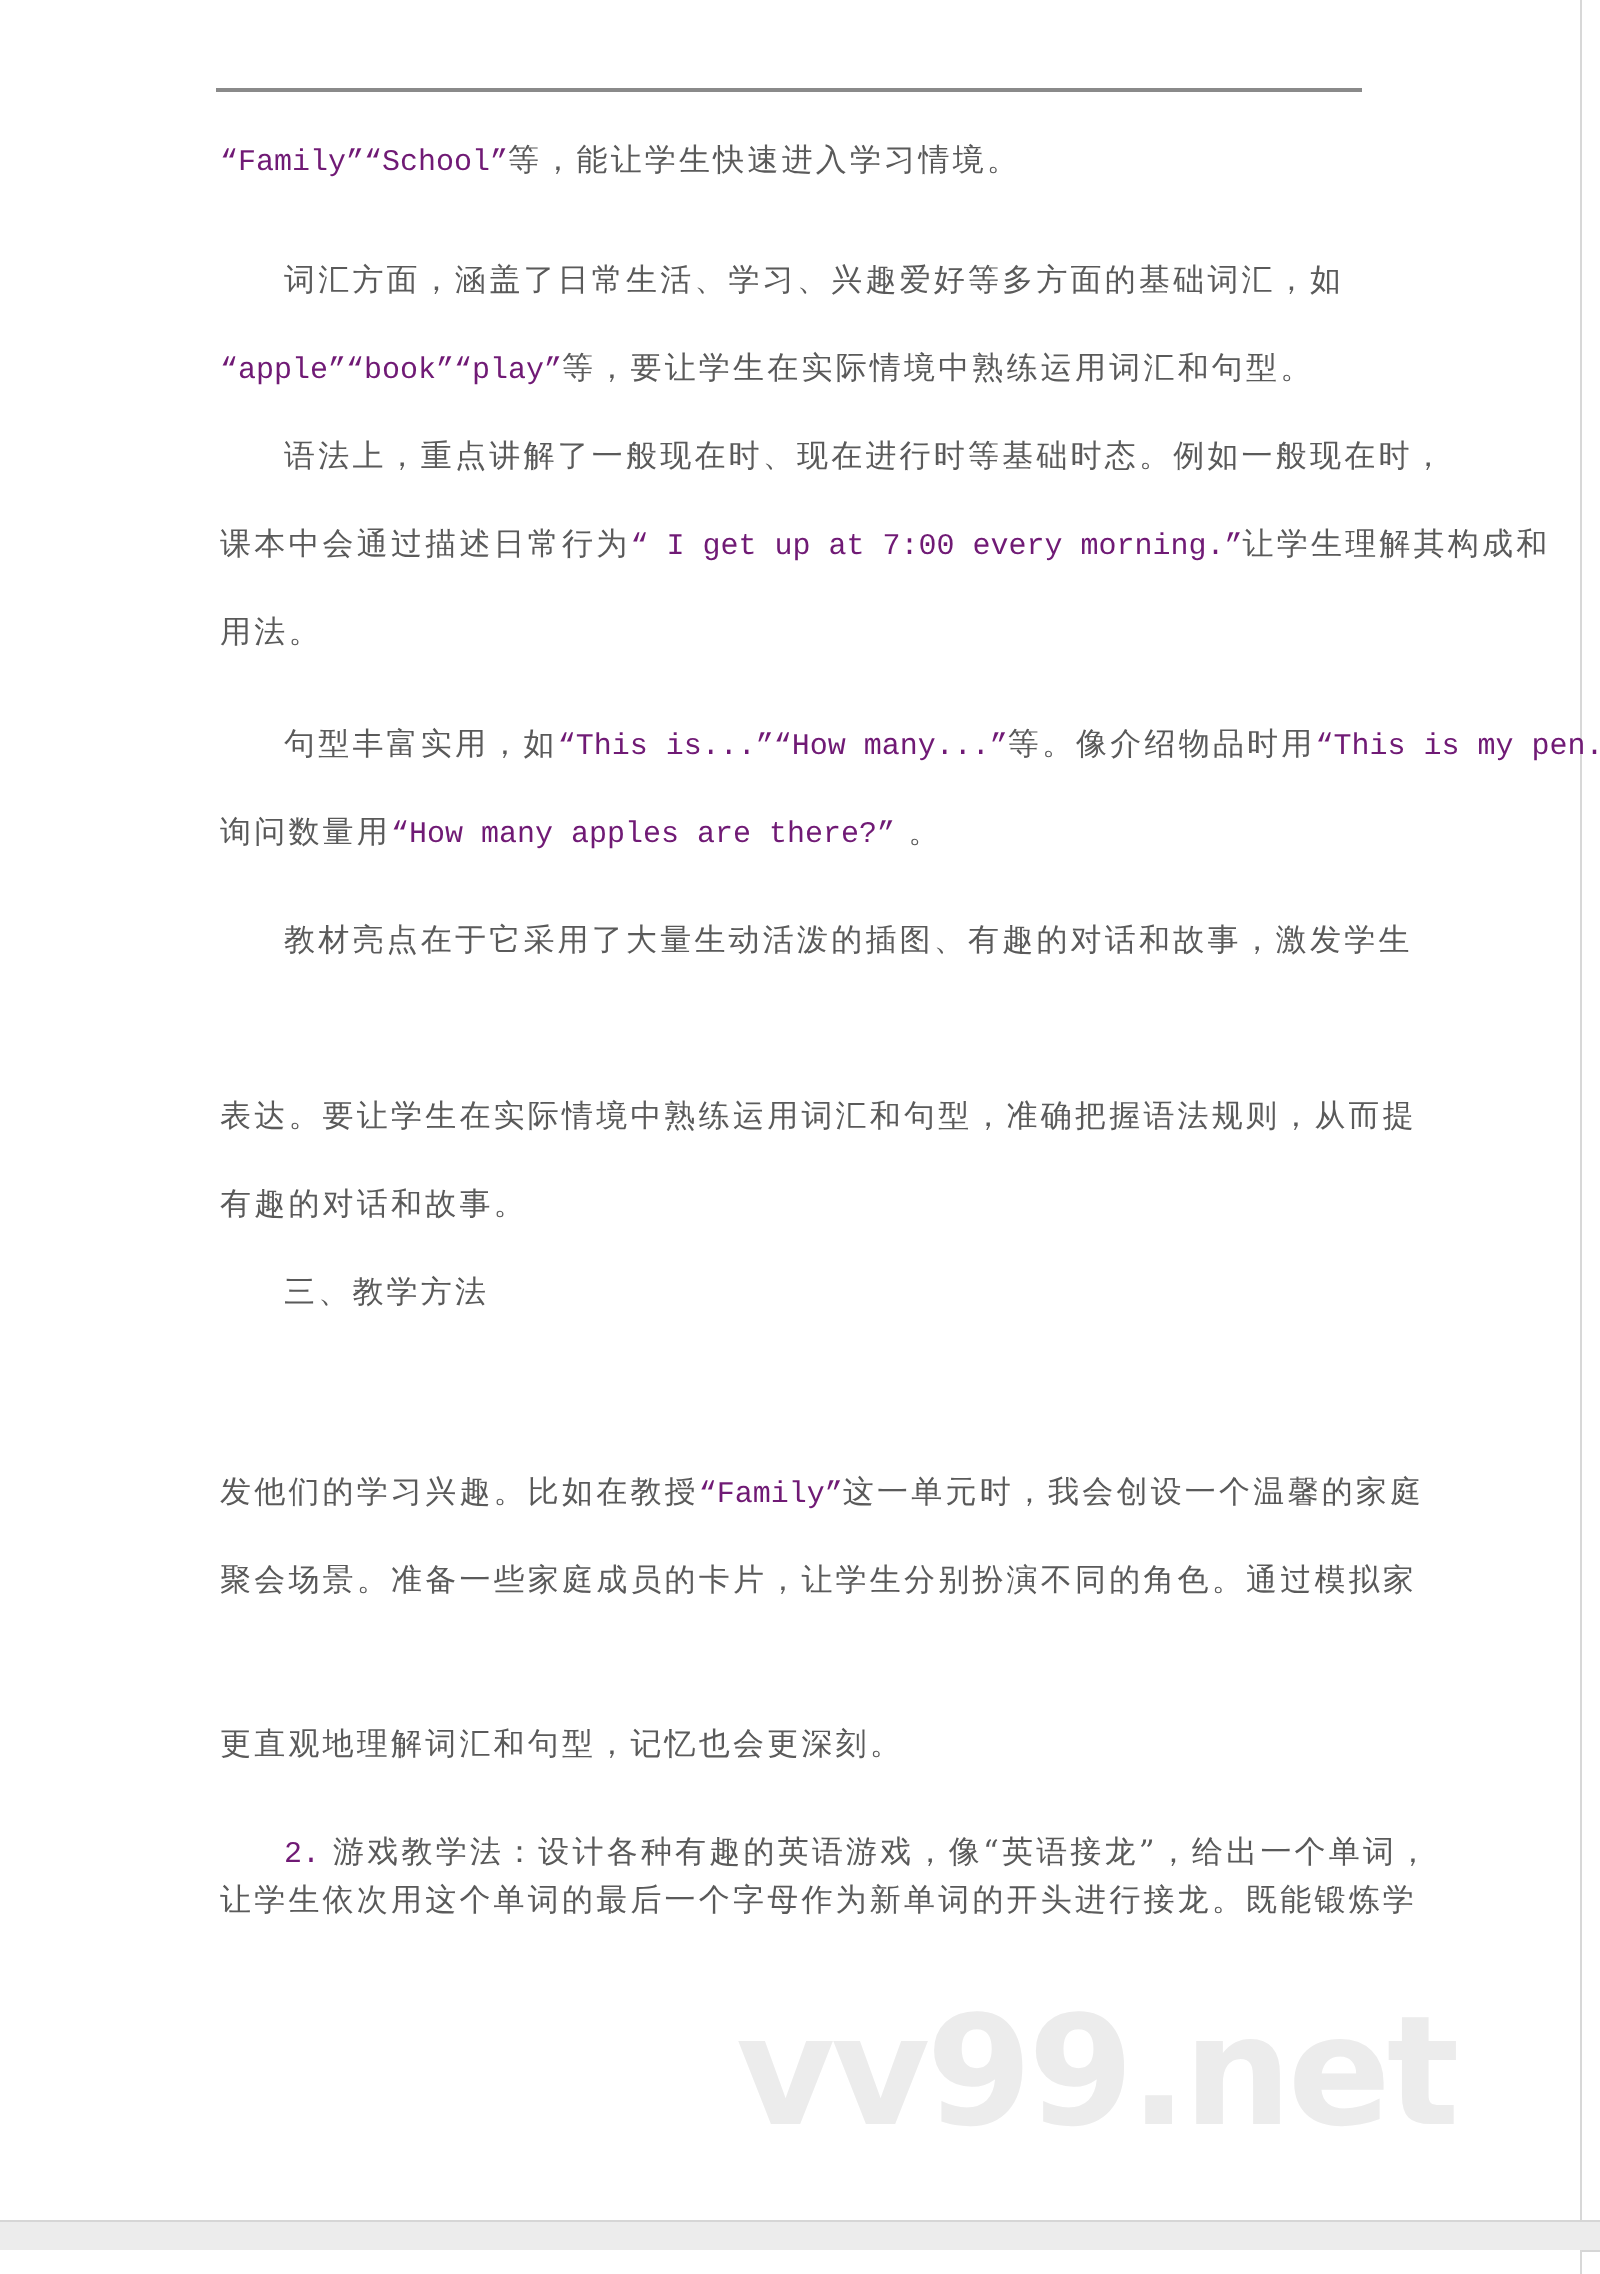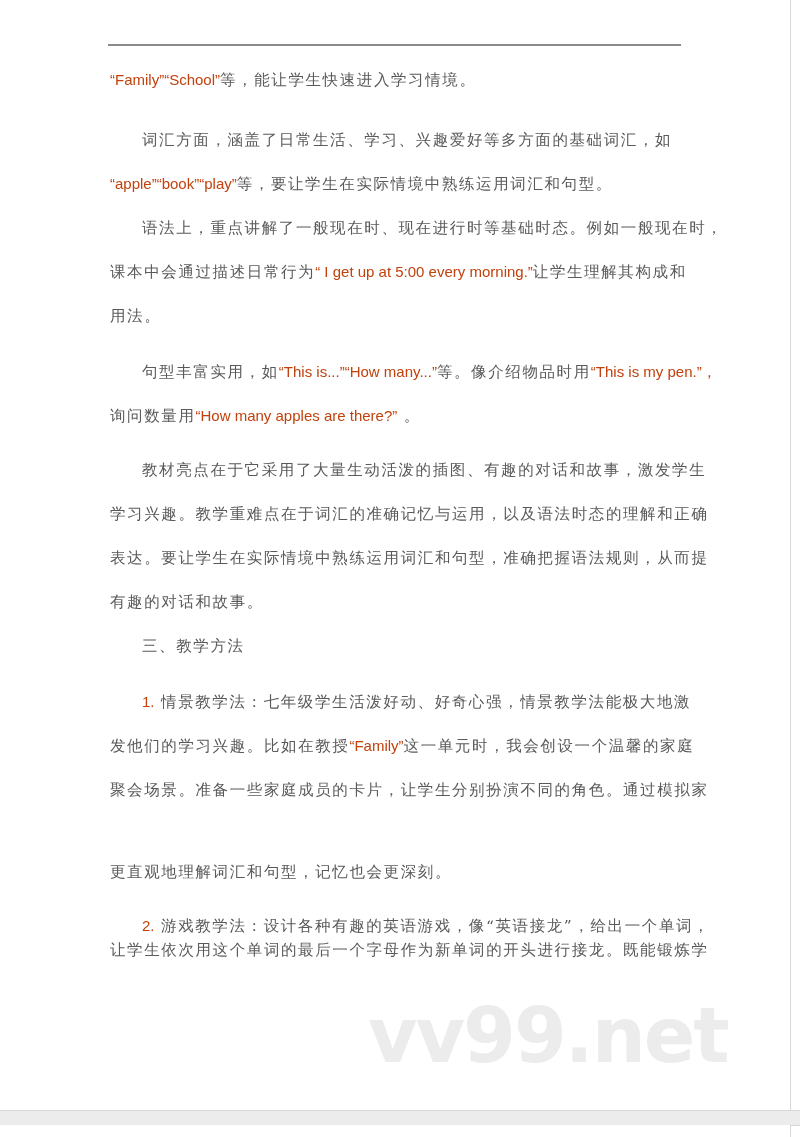--- a/index.html
+++ b/index.html
@@ -4,54 +4,52 @@
   <style>
     html, body { margin:0; padding:0; }
     body { width:800px; height:1137px; background:#ffffff; position:relative; overflow:hidden;
            font-family:"DejaVu Serif", "Liberation Serif", serif; color:#555; }
     .page { position:absolute; left:0; top:0; width:790px; height:1110px; background:#fff;
             border-right:1px solid #d8d8d8; }
     .header-rule { position:absolute; left:108px; top:44px; width:573px; height:2px; background:#8a8a8a; }
     .line { position:absolute; left:110px; width:580px; font-size:15.5px; line-height:20px;
             white-space:nowrap; letter-spacing:1.6px; color:#5a5a5a; }
     .line.indent { left:142px; }
-    .en { font-family:Liberation Sans, sans-serif; color:#c2410c; letter-spacing:0; font-size:15px; }
+    .en { font-family:Liberation Mono, monospace; color:#701a75; letter-spacing:0; font-size:15px; }
     .watermark { position:absolute; left:368px; top:998px; font-family:"DejaVu Sans", sans-serif;
                  font-weight:bold; font-size:76px; color:#ececec; letter-spacing:-2px; line-height:1; }
     .gap { position:absolute; left:0; top:1110px; width:800px; height:14px; background:#ececec;
            border-top:1px solid #d6d6d6; border-bottom:1px solid #d6d6d6; }
     .next-page { position:absolute; left:0; top:1125px; width:790px; height:12px; background:#fff;
                  border-right:1px solid #d8d8d8; }
   </style>
 </head>
 <body>
 
 <div class="page">
   <div class="header-rule"></div>
 
   <div class="line" style="top:70px"><span></span><span class="en">“Family”“School”</span><span>等，能让学生快速进入学习情境。</span></div>
 
   <div class="line indent" style="top:130px"><span>词汇方面，涵盖了日常生活、学习、兴趣爱好等多方面的基础词汇，如</span></div>
   <div class="line" style="top:174px"><span class="en">“apple”“book”“play”</span><span>等，要让学生在实际情境中熟练运用词汇和句型。</span></div>
 
   <div class="line indent" style="top:218px"><span>语法上，重点讲解了一般现在时、现在进行时等基础时态。例如一般现在时，</span></div>
-  <div class="line" style="top:262px"><span>课本中会通过描述日常行为</span><span class="en">“ I get up at 5:00 every morning.”</span><span>让学生理解其构成和</span></div>
+  <div class="line" style="top:262px"><span>课本中会通过描述日常行为</span><span class="en">“ I get up at 7:00 every morning.”</span><span>让学生理解其构成和</span></div>
   <div class="line" style="top:306px"><span>用法。</span></div>
 
   <div class="line indent" style="top:362px"><span>句型丰富实用，如</span><span class="en">“This is...”“How many...”</span><span>等。像介绍物品时用</span><span class="en">“This is my pen.”，</span></div>
   <div class="line" style="top:406px"><span>询问数量用</span><span class="en">“How many apples are there?”</span><span>  。</span></div>
 
   <div class="line indent" style="top:460px"><span>教材亮点在于它采用了大量生动活泼的插图、有趣的对话和故事，激发学生</span></div>
-  <div class="line" style="top:504px"><span>学习兴趣。教学重难点在于词汇的准确记忆与运用，以及语法时态的理解和正确</span></div>
   <div class="line" style="top:548px"><span>表达。要让学生在实际情境中熟练运用词汇和句型，准确把握语法规则，从而提</span></div>
   <div class="line" style="top:592px"><span>有趣的对话和故事。</span></div>
 
   <div class="line indent" style="top:636px"><span>三、教学方法</span></div>
 
-  <div class="line indent" style="top:692px"><span class="en">1.</span><span> 情景教学法：七年级学生活泼好动、好奇心强，情景教学法能极大地激</span></div>
   <div class="line" style="top:736px"><span>发他们的学习兴趣。比如在教授</span><span class="en">“Family”</span><span>这一单元时，我会创设一个温馨的家庭</span></div>
   <div class="line" style="top:780px"><span>聚会场景。准备一些家庭成员的卡片，让学生分别扮演不同的角色。通过模拟家</span></div>
   <div class="line" style="top:862px"><span>更直观地理解词汇和句型，记忆也会更深刻。</span></div>
 
   <div class="line indent" style="top:916px"><span class="en">2.</span><span> 游戏教学法：设计各种有趣的英语游戏，像“英语接龙”，给出一个单词，</span></div>
   <div class="line" style="top:940px"><span>让学生依次用这个单词的最后一个字母作为新单词的开头进行接龙。既能锻炼学</span></div>
 
   <div class="watermark">vv99.net</div>
 </div>
 

